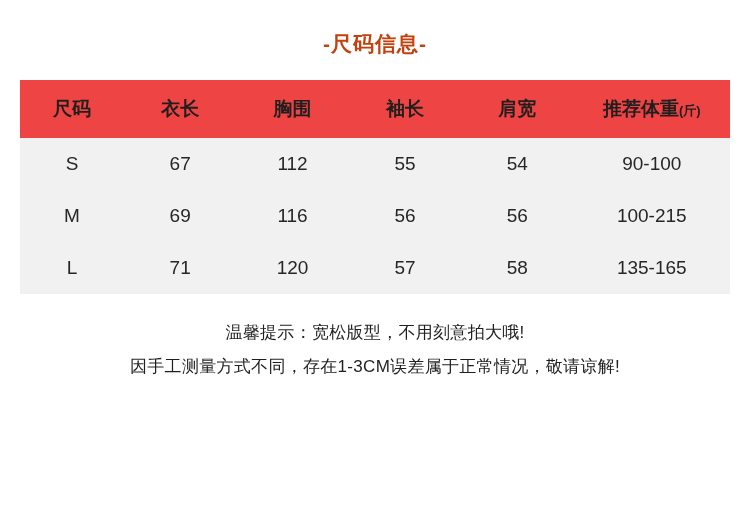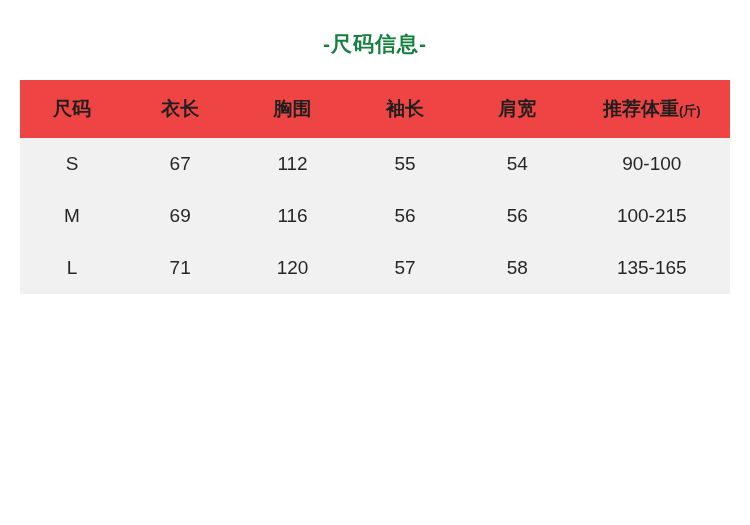--- a/index.html
+++ b/index.html
@@ -17,21 +17,21 @@
   .page {
     position: relative;
     width: 750px;
     height: 525px;
     box-sizing: border-box;
   }
   .title {
     text-align: center;
     font-size: 21px;
     font-weight: bold;
-    color: #15803d;
+    color: #c2410c;
     letter-spacing: 1px;
     padding-top: 30px;
     padding-bottom: 22px;
   }
   .table-wrap {
     width: 710px;
     margin: 0 auto;
   }
   table.size-table {
     width: 100%;
@@ -124,14 +124,18 @@
           <td class="col-1">71</td>
           <td class="col-2">120</td>
           <td class="col-3">57</td>
           <td class="col-4">58</td>
           <td class="col-5">135-165</td>
         </tr>
       </tbody>
     </table>
   </div>
 
+  <div class="notes">
+    <div class="note-line">温馨提示：宽松版型，不用刻意拍大哦!</div>
+    <div class="note-line">因手工测量方式不同，存在1-3CM误差属于正常情况，敬请谅解!</div>
+  </div>
 
 </div>
 
 </body></html>

